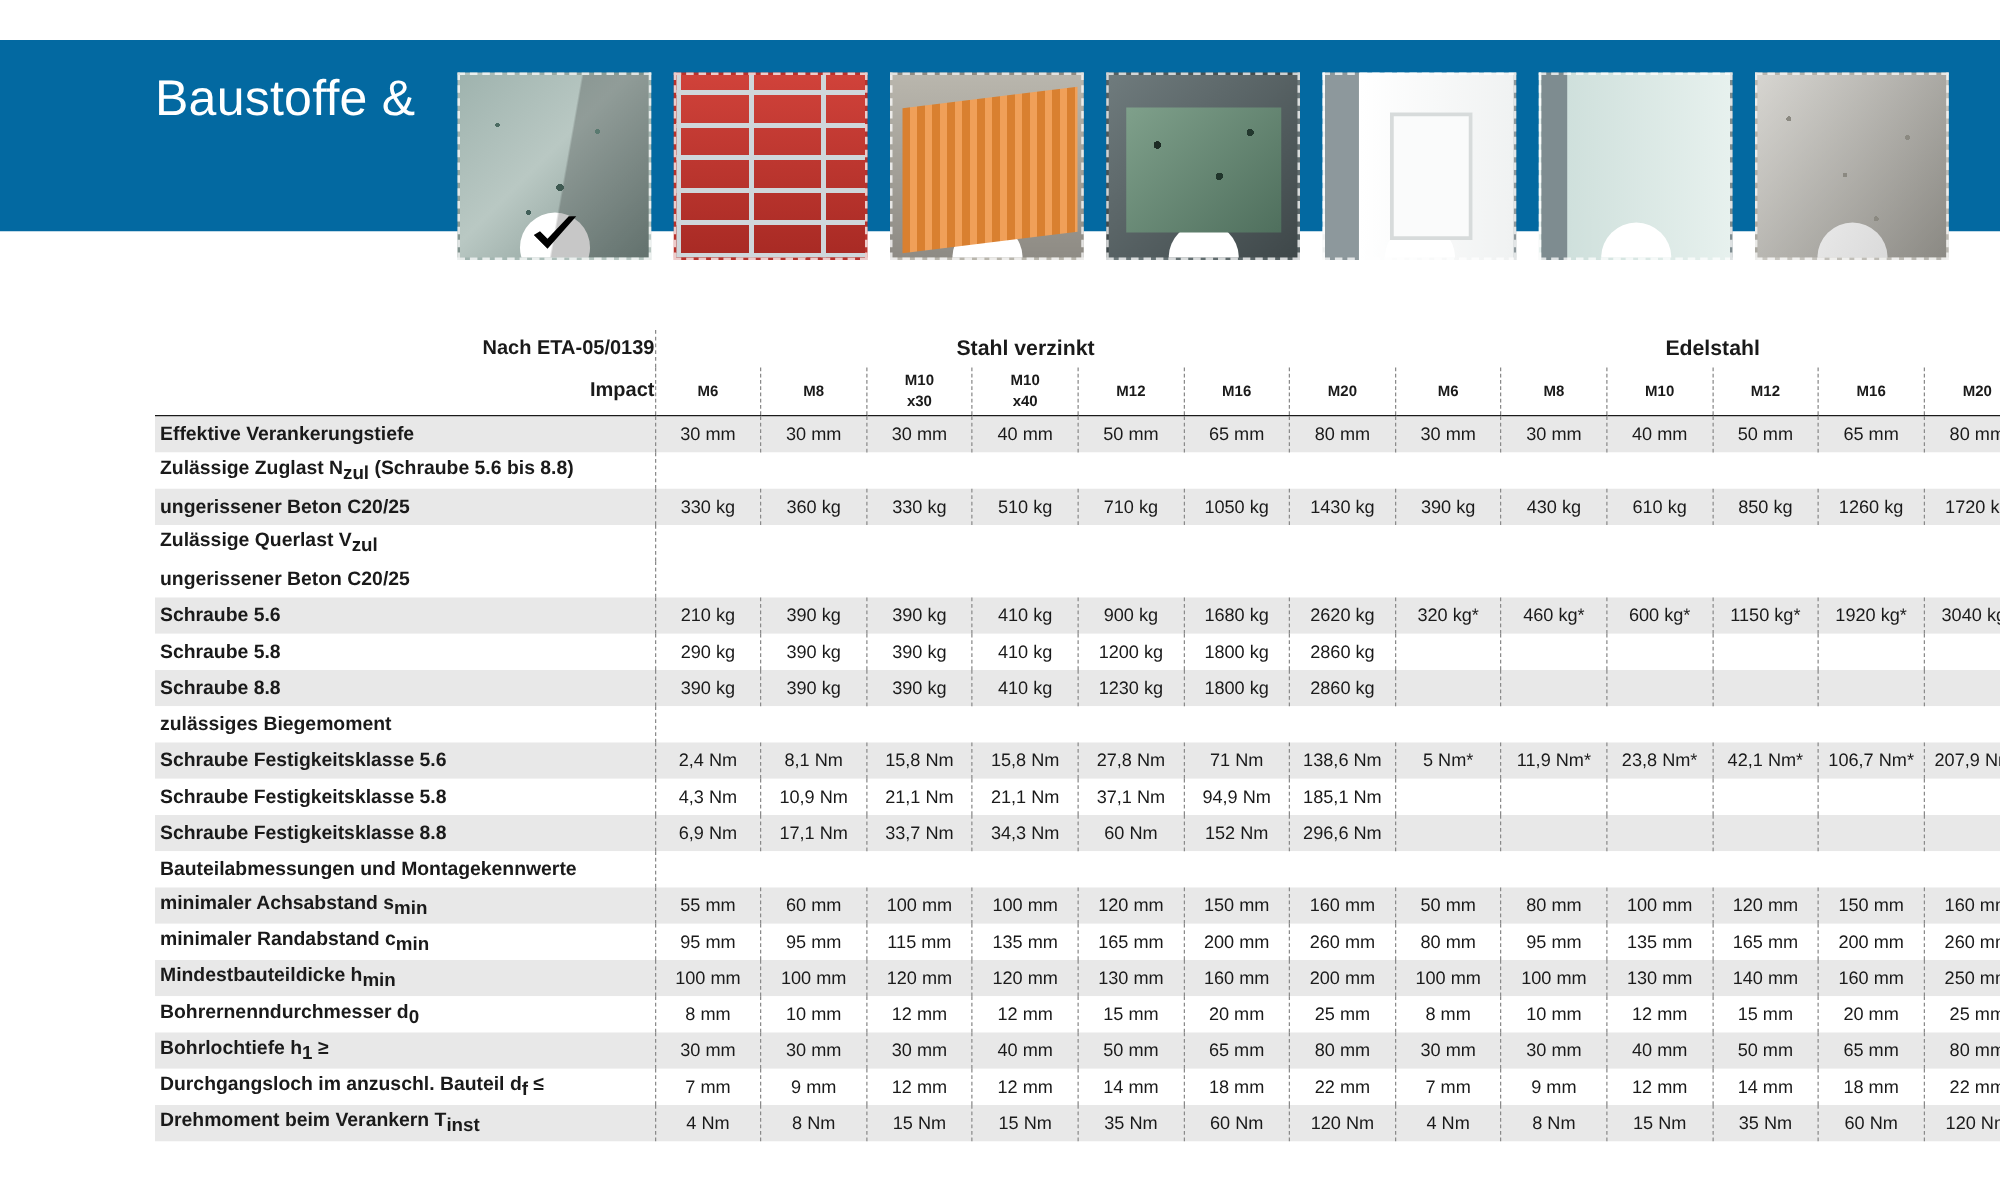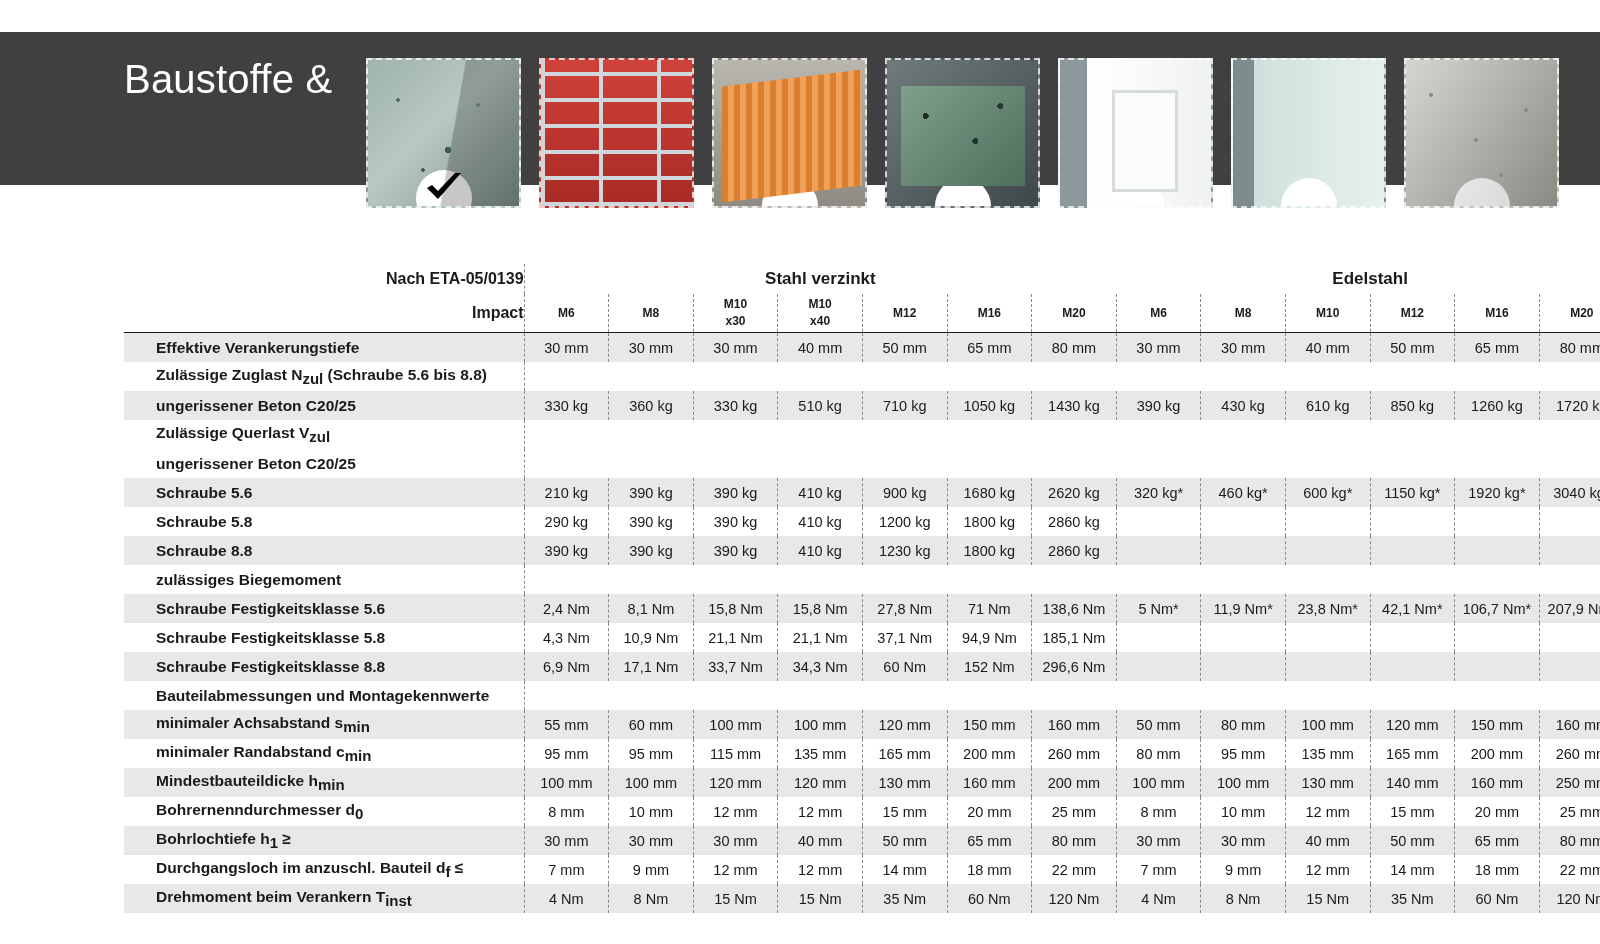--- a/index.html
+++ b/index.html
@@ -7,21 +7,21 @@
     width:1600px;height:944px;
     background:#ffffff;
     font-family:"Liberation Sans", sans-serif;
     overflow:hidden;
     position:relative;
   }
 
   
   .header{
     position:absolute;left:0;top:32px;width:1600px;height:153px;
-    background:#404040;
+    background:#0369a1;
   }
   .header-title{
     position:absolute;left:124px;top:22px;width:240px;
     color:#ffffff;
     font-size:40px;line-height:50px;font-weight:400;
     letter-spacing:0.2px;
   }
   .thumbs{
     position:absolute;left:366px;top:26px;height:150px;
     display:flex;gap:18px;
@@ -83,21 +83,21 @@
       linear-gradient(120deg,rgba(255,255,255,.25),rgba(0,0,0,.18));}
 
   
   .table-wrap{
     position:absolute;left:124px;top:264px;width:1500px;
     font-size:15px;color:#1a1a1a;
   }
   table{border-collapse:collapse;width:1500px;table-layout:fixed;}
   td,th{padding:0;margin:0;}
   .lbl{
-    width:400px;text-align:left;padding-left:32px;
+    width:400px;text-align:left;padding-left:4px;
     font-weight:bold;font-size:15.5px;height:29px;white-space:nowrap;
   }
   .val{
     text-align:center;font-size:14.5px;height:29px;
     border-left:1px dashed #8a8a8a;white-space:nowrap;
   }
   .row-alt td{background:#e8e8e8;}
   .row-plain td{background:#ffffff;}
   .grprule td{border-bottom:1px solid #1a1a1a;}
 

